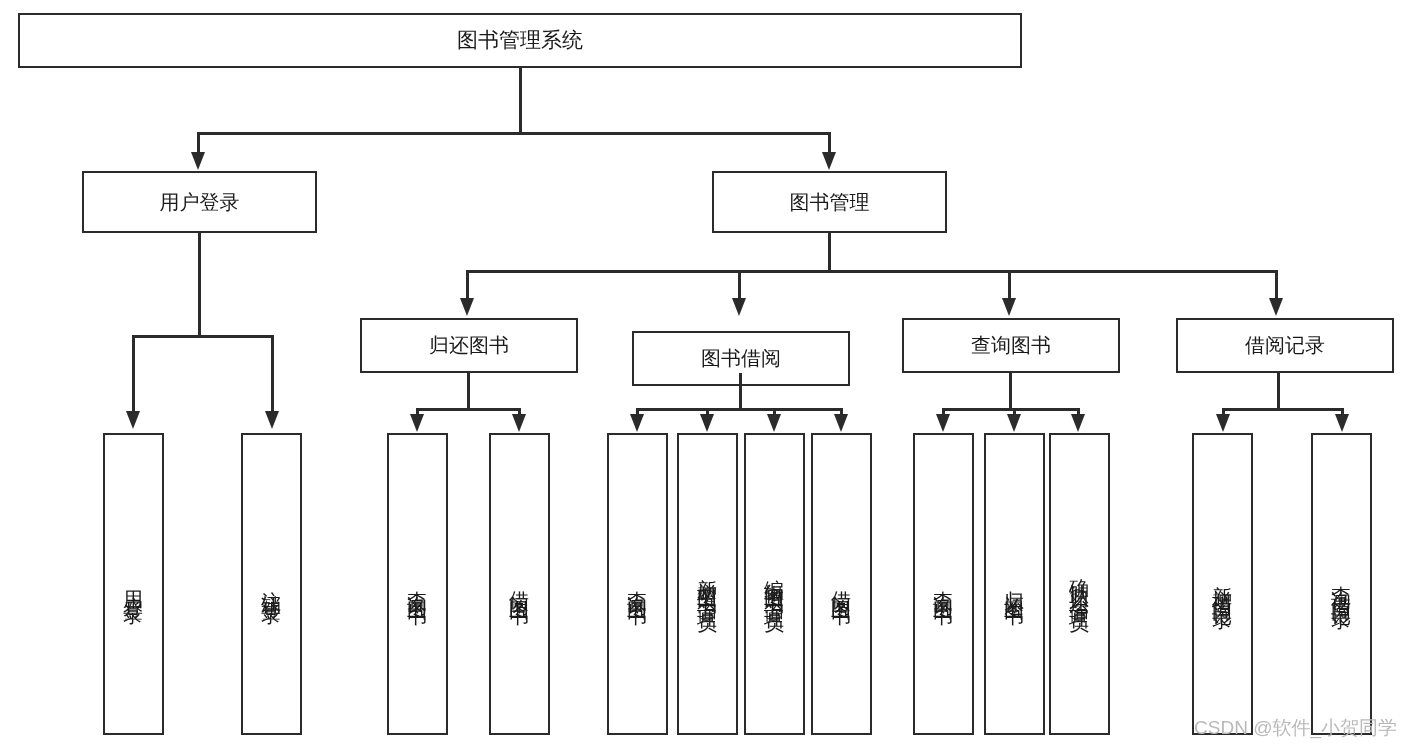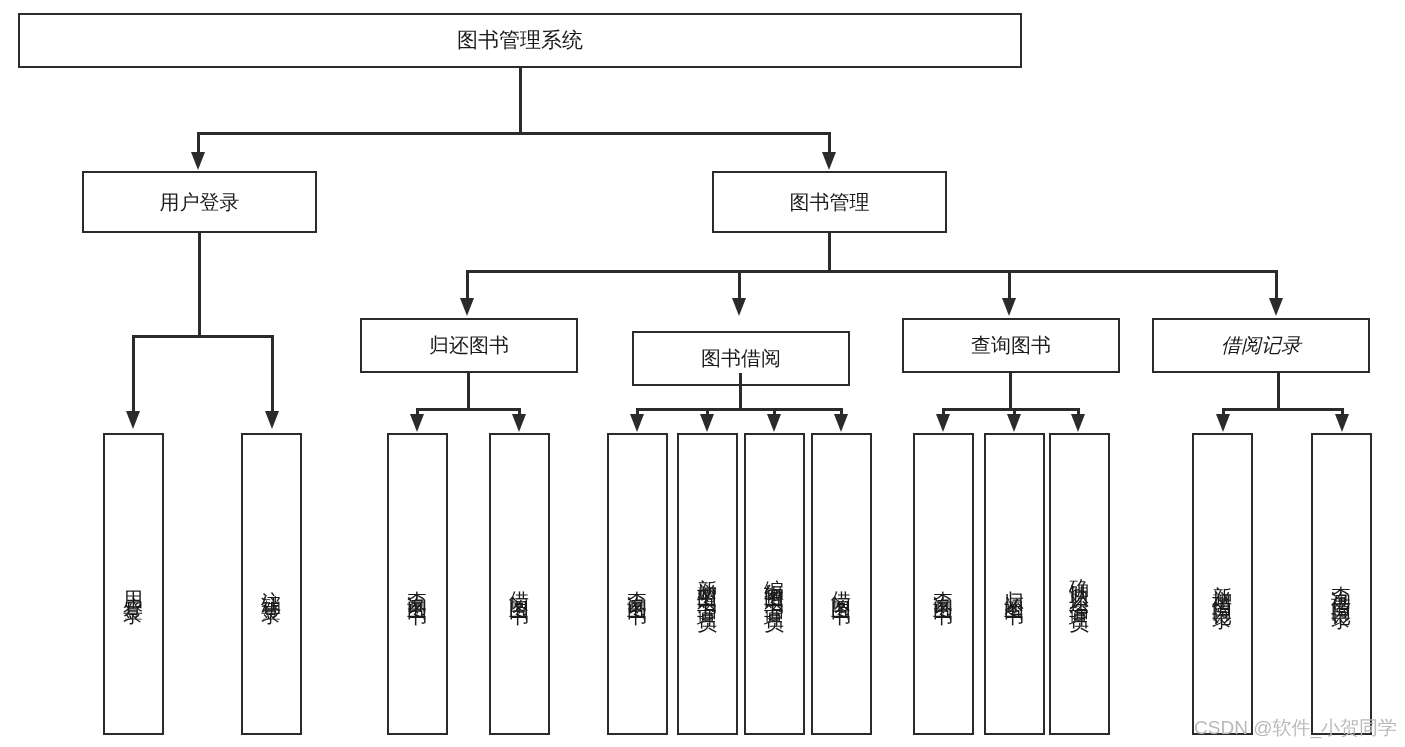--- a/index.html
+++ b/index.html
@@ -136,21 +136,21 @@
 
   <div class="node h-node" style="left:360px; top:318px; width:218px; height:55px;">
     <span class="node-label">归还图书</span>
   </div>
   <div class="node h-node" style="left:632px; top:318px; width:218px; height:55px;margin-top:13px;">
     <span class="node-label">图书借阅</span>
   </div>
   <div class="node h-node" style="left:902px; top:318px; width:218px; height:55px;">
     <span class="node-label">查询图书</span>
   </div>
-  <div class="node h-node" style="left:1152px; top:318px; width:218px; height:55px;font-style:italic;">
+  <div class="node h-node" style="left:1176px; top:318px; width:218px; height:55px;">
     <span class="node-label">借阅记录</span>
   </div>
 
   <div class="edge-v" style="left:467px; top:373px; width:3px; height:37px;"></div>
   <div class="edge-h" style="left:416px; top:408px; width:105px; height:3px;"></div>
   <div class="edge-v" style="left:416px; top:408px; width:3px; height:8px;"></div>
   <div class="arrow-head" style="left:410px; top:414px;"></div>
   <div class="edge-v" style="left:518px; top:408px; width:3px; height:8px;"></div>
   <div class="arrow-head" style="left:512px; top:414px;"></div>
 

